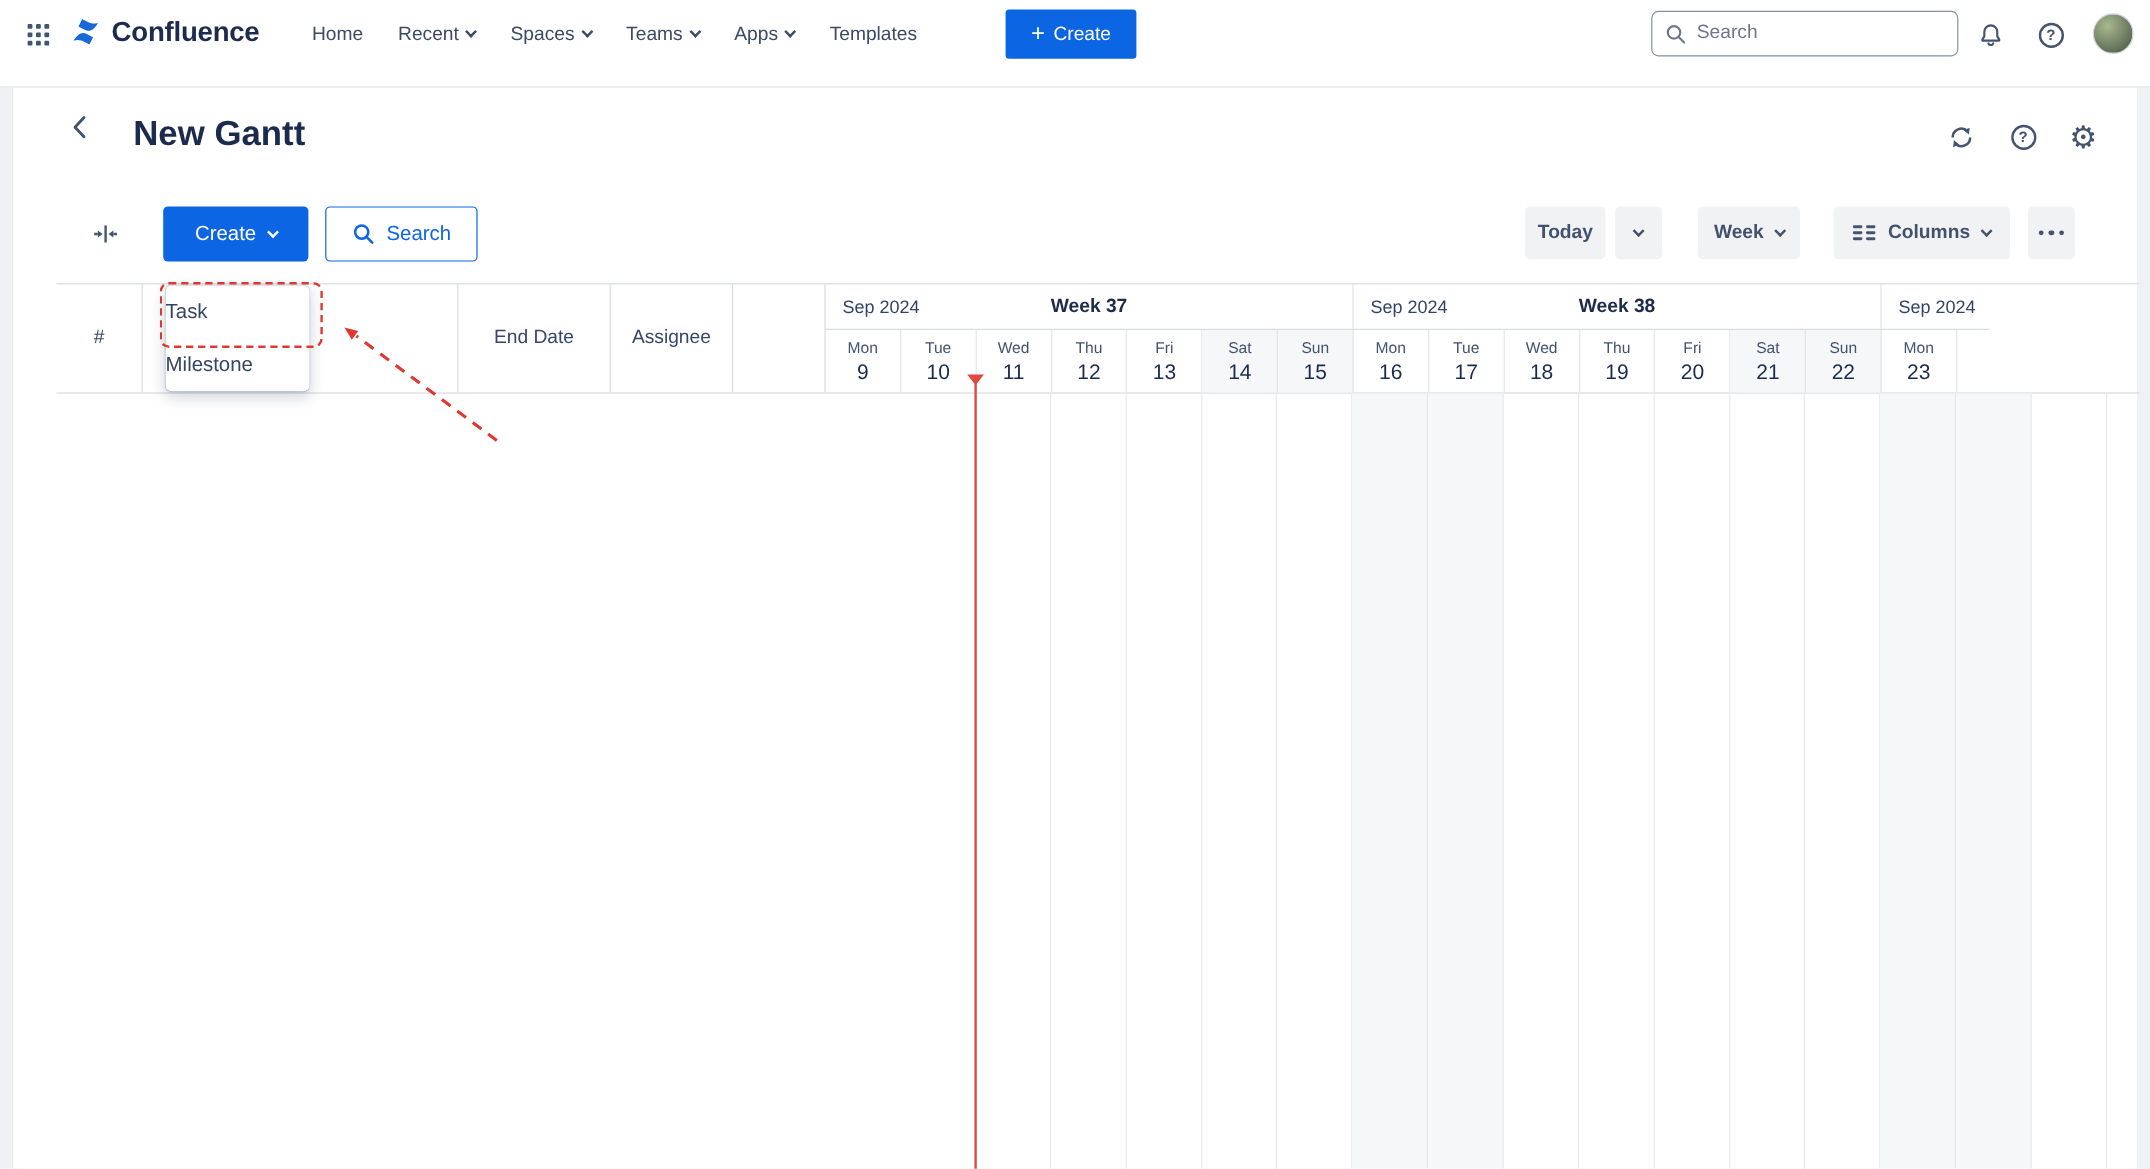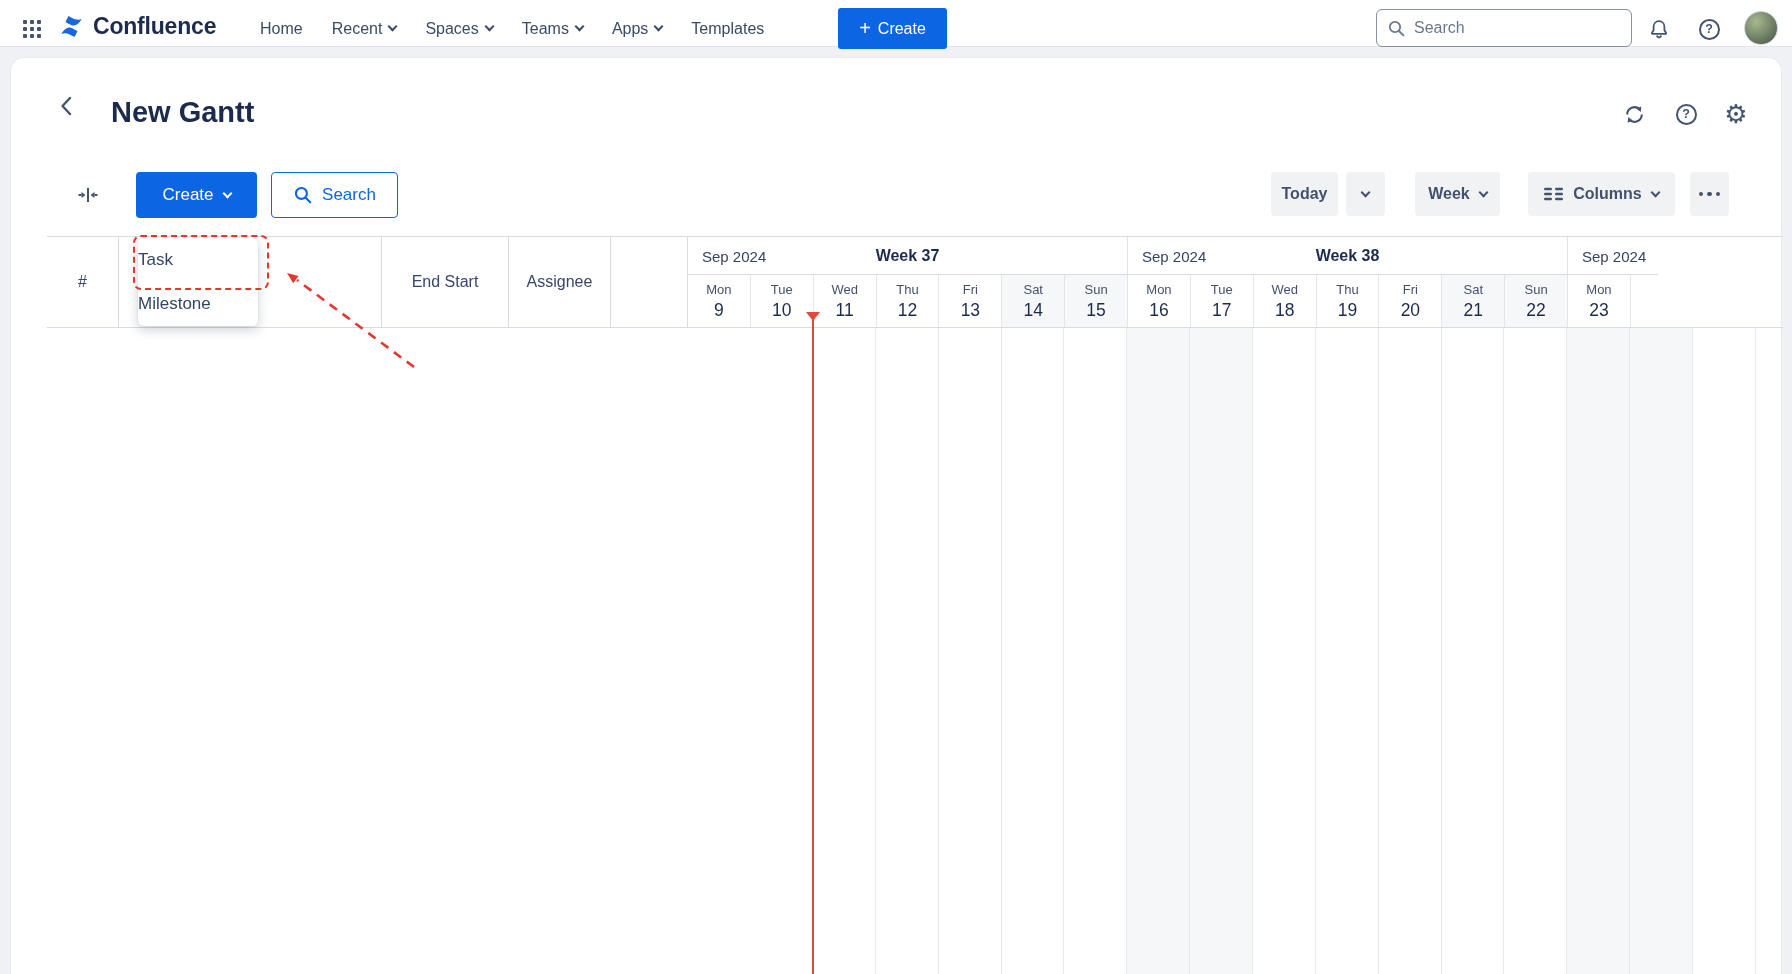--- a/index.html
+++ b/index.html
@@ -1,21 +1,21 @@
 <!DOCTYPE html>
 <html><head>
 <meta charset="utf-8">
 <style>
   *{margin:0;padding:0;box-sizing:border-box}
   html,body{width:1792px;height:974px}
   body{position:relative;font-family:"Liberation Sans",sans-serif;background:#f0f1f4;overflow:hidden;color:#344563}
   .btn{cursor:pointer;user-select:none}
 
   
-  .topnav{position:absolute;top:0;left:0;width:1792px;height:47px;background:#fff;border-bottom:1px solid #e0e3e8;z-index:30}
+  .topnav{position:absolute;top:0;left:0;width:1792px;height:73px;background:#fff;border-bottom:1px solid #e0e3e8;z-index:30}
   .appgrid-btn{position:absolute;left:14px;top:11px;width:36px;height:36px;display:flex;align-items:center;justify-content:center;border-radius:4px}
   .grid-icon{display:grid;grid-template-columns:repeat(3,4px);grid-gap:3px}
   .grid-icon i{width:4px;height:4px;background:#44546f;border-radius:1px}
   .logo{position:absolute;left:58px;top:13px;display:flex;align-items:center;gap:8px}
   .logo-text{font-size:23px;font-weight:700;color:#1d2b50;letter-spacing:-.2px}
   .navlist{position:absolute;left:260px;top:0;height:57px;display:flex;align-items:center;gap:29px}
   .navitem{display:flex;align-items:center;gap:7px;font-size:16px;font-weight:500;color:#3b4a66}
   .chev{display:inline-block;width:7px;height:7px;border-right:2px solid currentColor;border-bottom:2px solid currentColor;transform:rotate(45deg);margin-top:-4px}
   .nav-create{position:absolute;left:838px;top:8px;width:109px;height:41px;background:#0c66e4;color:#fff;border:none;border-radius:3px;display:flex;align-items:center;justify-content:center;gap:7px;font-size:16px;font-weight:500;font-family:inherit}
   .nav-create .plus{font-size:20px;font-weight:400;line-height:1;margin-top:-2px}
@@ -223,21 +223,21 @@
         <i></i>
       </span>
   </button>
 
   <div class="ghead">
     <div class="gcol c-num">
         <span>#</span>
       </div>
     <div class="gcol c-name"></div>
     <div class="gcol c-end">
-        <span>End Start</span>
+        <span>End Date</span>
       </div>
     <div class="gcol c-assignee">
         <span>Assignee</span>
       </div>
     <div class="gcol c-extra"></div>
     <div class="tl-head">
       <div class="tl-weeks">
         <div class="tl-week w1">
           <span class="tl-month">Sep 2024</span>
           <span class="tl-weeklabel">Week 37</span>

